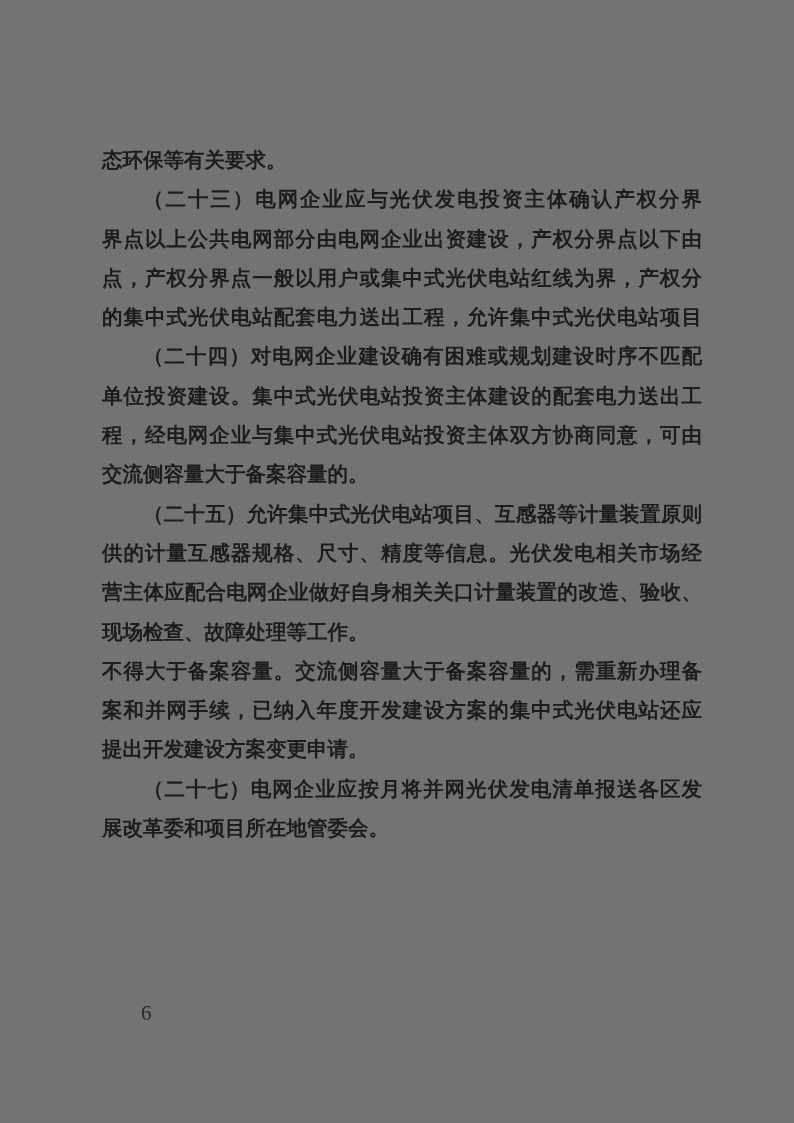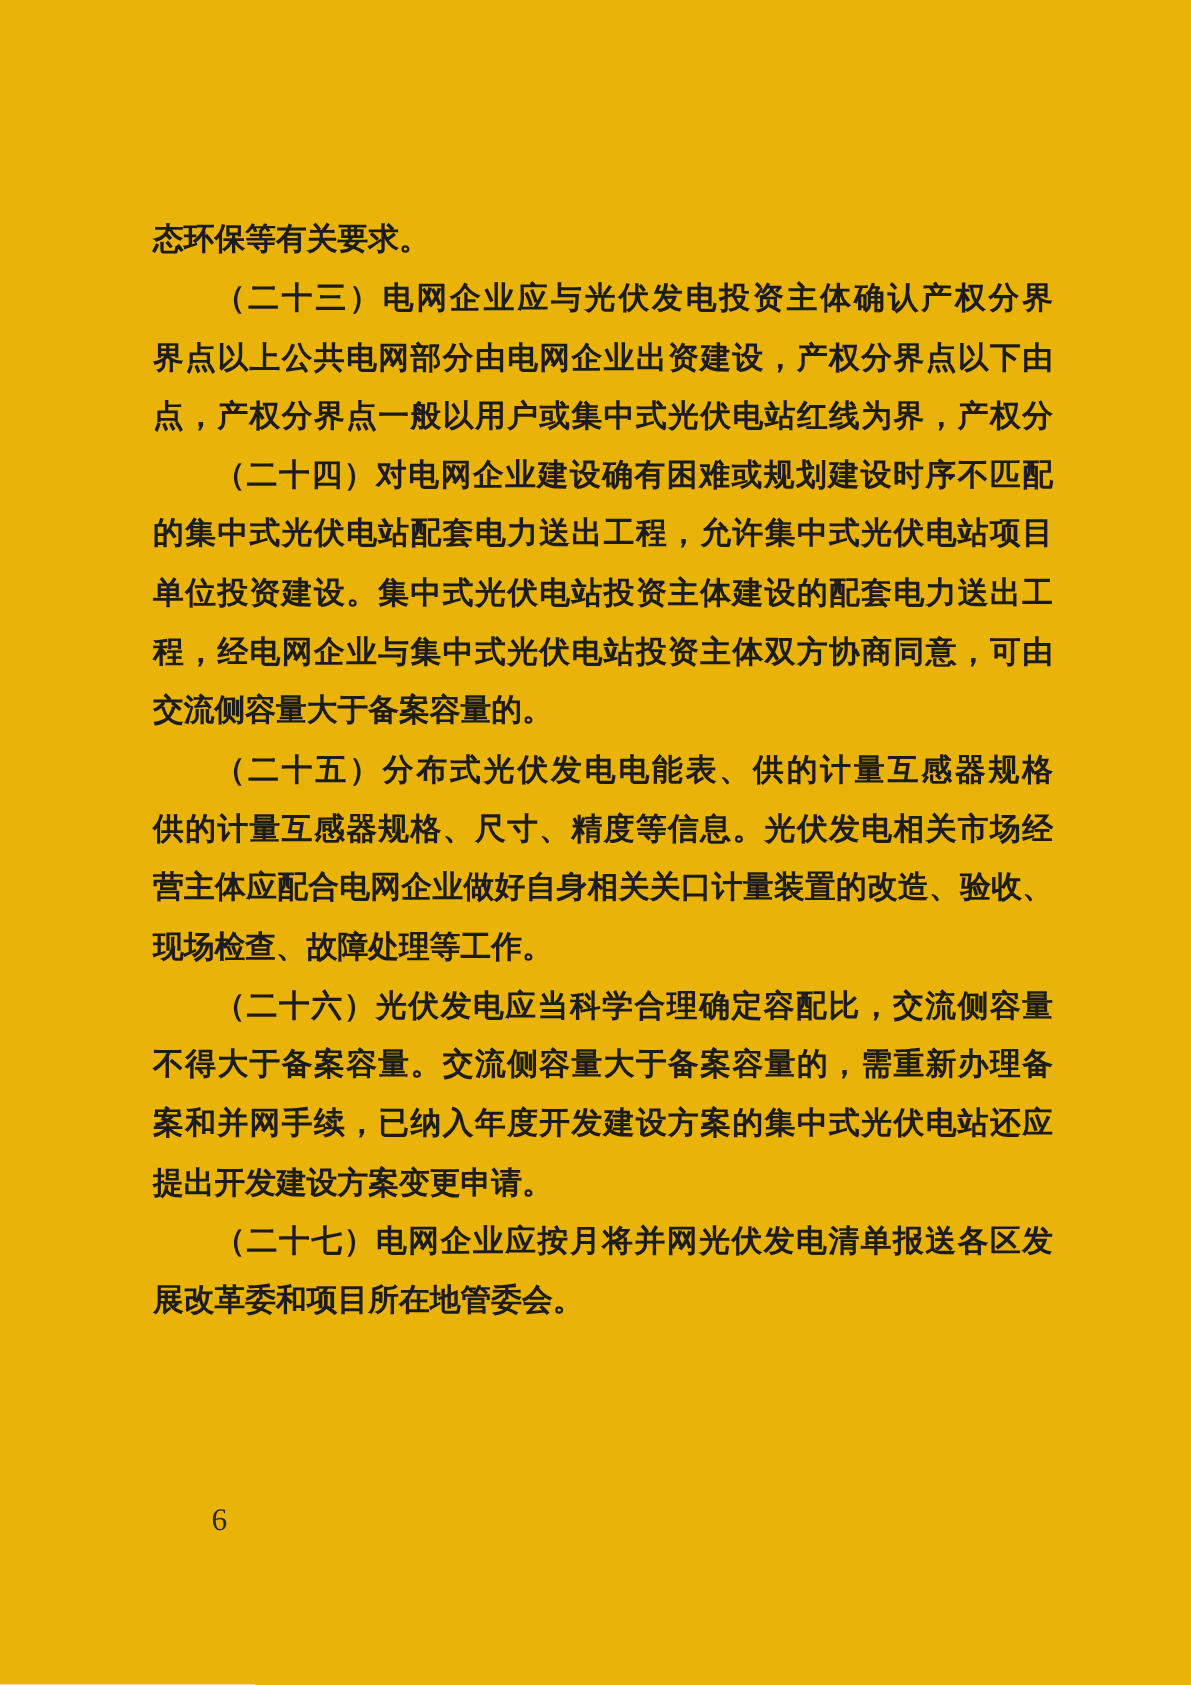--- a/index.html
+++ b/index.html
@@ -8,21 +8,21 @@
     width: 794px;
     height: 1123px;
     background: #ffffff;
     overflow: hidden;
   }
 
   .page {
     position: relative;
     width: 794px;
     height: 1123px;
-    background: #eab308;
+    background: #737373;
     color: #1b1b1b;
     font-family: "Liberation Sans", "DejaVu Sans", sans-serif;
   }
 
   .textblock {
     position: absolute;
     left: 102px;
     top: 140px;
     width: 600px;
     font-size: 20.5px;
@@ -60,30 +60,29 @@
 </style>
 </head>
 <body>
 
 <div class="page">
   <div class="textblock">
       <div class="line para-end">态环保等有关要求。</div>
       <div class="line indent">（二十三）电网企业应与光伏发电投资主体确认产权分界</div>
       <div class="line">界点以上公共电网部分由电网企业出资建设，产权分界点以下由</div>
       <div class="line">点，产权分界点一般以用户或集中式光伏电站红线为界，产权分</div>
+      <div class="line">的集中式光伏电站配套电力送出工程，允许集中式光伏电站项目</div>
       <div class="line indent">（二十四）对电网企业建设确有困难或规划建设时序不匹配</div>
-      <div class="line">的集中式光伏电站配套电力送出工程，允许集中式光伏电站项目</div>
       <div class="line">单位投资建设。集中式光伏电站投资主体建设的配套电力送出工</div>
       <div class="line">程，经电网企业与集中式光伏电站投资主体双方协商同意，可由</div>
       <div class="line para-end">交流侧容量大于备案容量的。</div>
-      <div class="line indent">（二十五）分布式光伏发电电能表、供的计量互感器规格</div>
+      <div class="line indent">（二十五）允许集中式光伏电站项目、互感器等计量装置原则</div>
       <div class="line">供的计量互感器规格、尺寸、精度等信息。光伏发电相关市场经</div>
       <div class="line">营主体应配合电网企业做好自身相关关口计量装置的改造、验收、</div>
       <div class="line para-end">现场检查、故障处理等工作。</div>
-      <div class="line indent">（二十六）光伏发电应当科学合理确定容配比，交流侧容量</div>
       <div class="line">不得大于备案容量。交流侧容量大于备案容量的，需重新办理备</div>
       <div class="line">案和并网手续，已纳入年度开发建设方案的集中式光伏电站还应</div>
       <div class="line para-end">提出开发建设方案变更申请。</div>
       <div class="line indent">（二十七）电网企业应按月将并网光伏发电清单报送各区发</div>
       <div class="line para-end">展改革委和项目所在地管委会。</div>
     </div>
   <div class="page-number">6</div>
 </div>
 
 </body></html>

